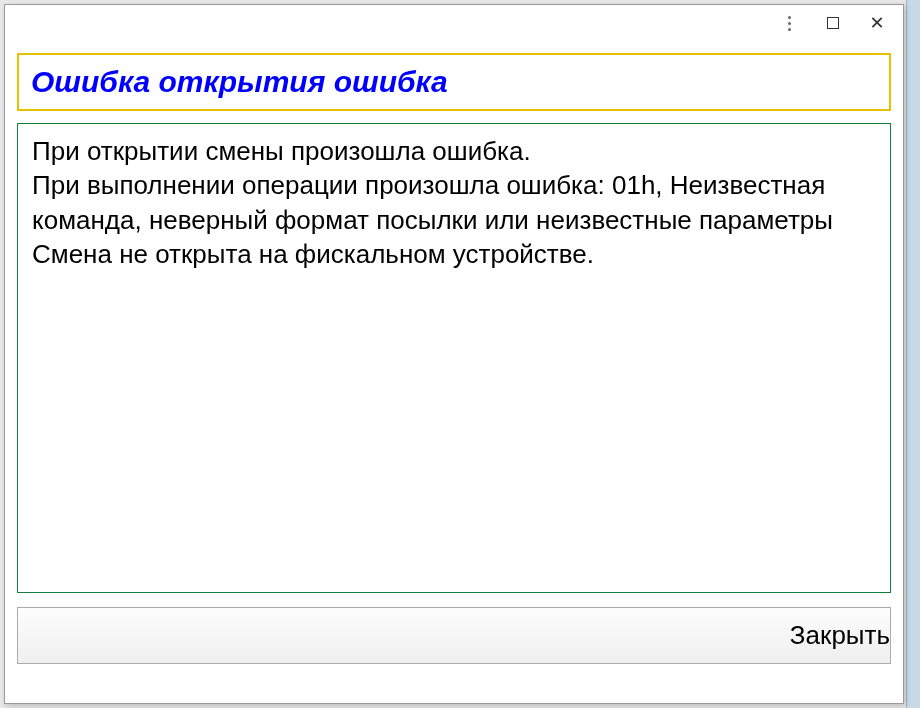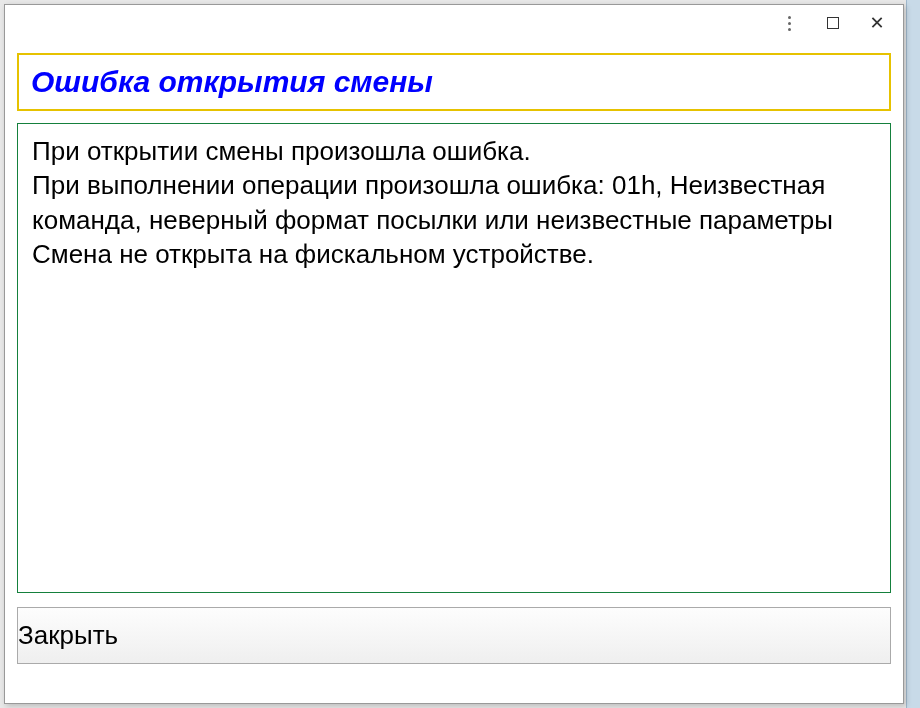--- a/index.html
+++ b/index.html
@@ -128,21 +128,21 @@
 
     .close-button {
       display: block;
       width: 100%;
       margin-top: 14px;
       padding: 12px 0;
       border: 1px solid #aaa;
       background: linear-gradient(to bottom, #fdfdfd, #efefef);
       font-size: 26px;
       color: #000;
-      text-align: left;
+      text-align: right;
       cursor: pointer;
       font-family: Arial, sans-serif;
     }
   </style>
 </head>
 <body>
 
 <div class="backdrop">
   <div class="backdrop-bar"></div>
 </div>
@@ -161,21 +161,21 @@
       <div class="maximize-icon"></div>
     </div>
     <div class="titlebar-btn">
       <span class="close-x">✕</span>
     </div>
   </div>
 
   <div class="dialog-body">
 
     <div class="error-title-box">
-      <div class="error-title">Ошибка открытия смены</div>
+      <div class="error-title">Ошибка открытия ошибка</div>
     </div>
 
     <div class="error-content-box">
       <div class="error-text">При открытии смены произошла ошибка.
 При выполнении операции произошла ошибка: 01h, Неизвестная команда, неверный формат посылки или неизвестные параметры
 Смена не открыта на фискальном устройстве.</div>
     </div>
 
     <button class="close-button">Закрыть</button>
 

